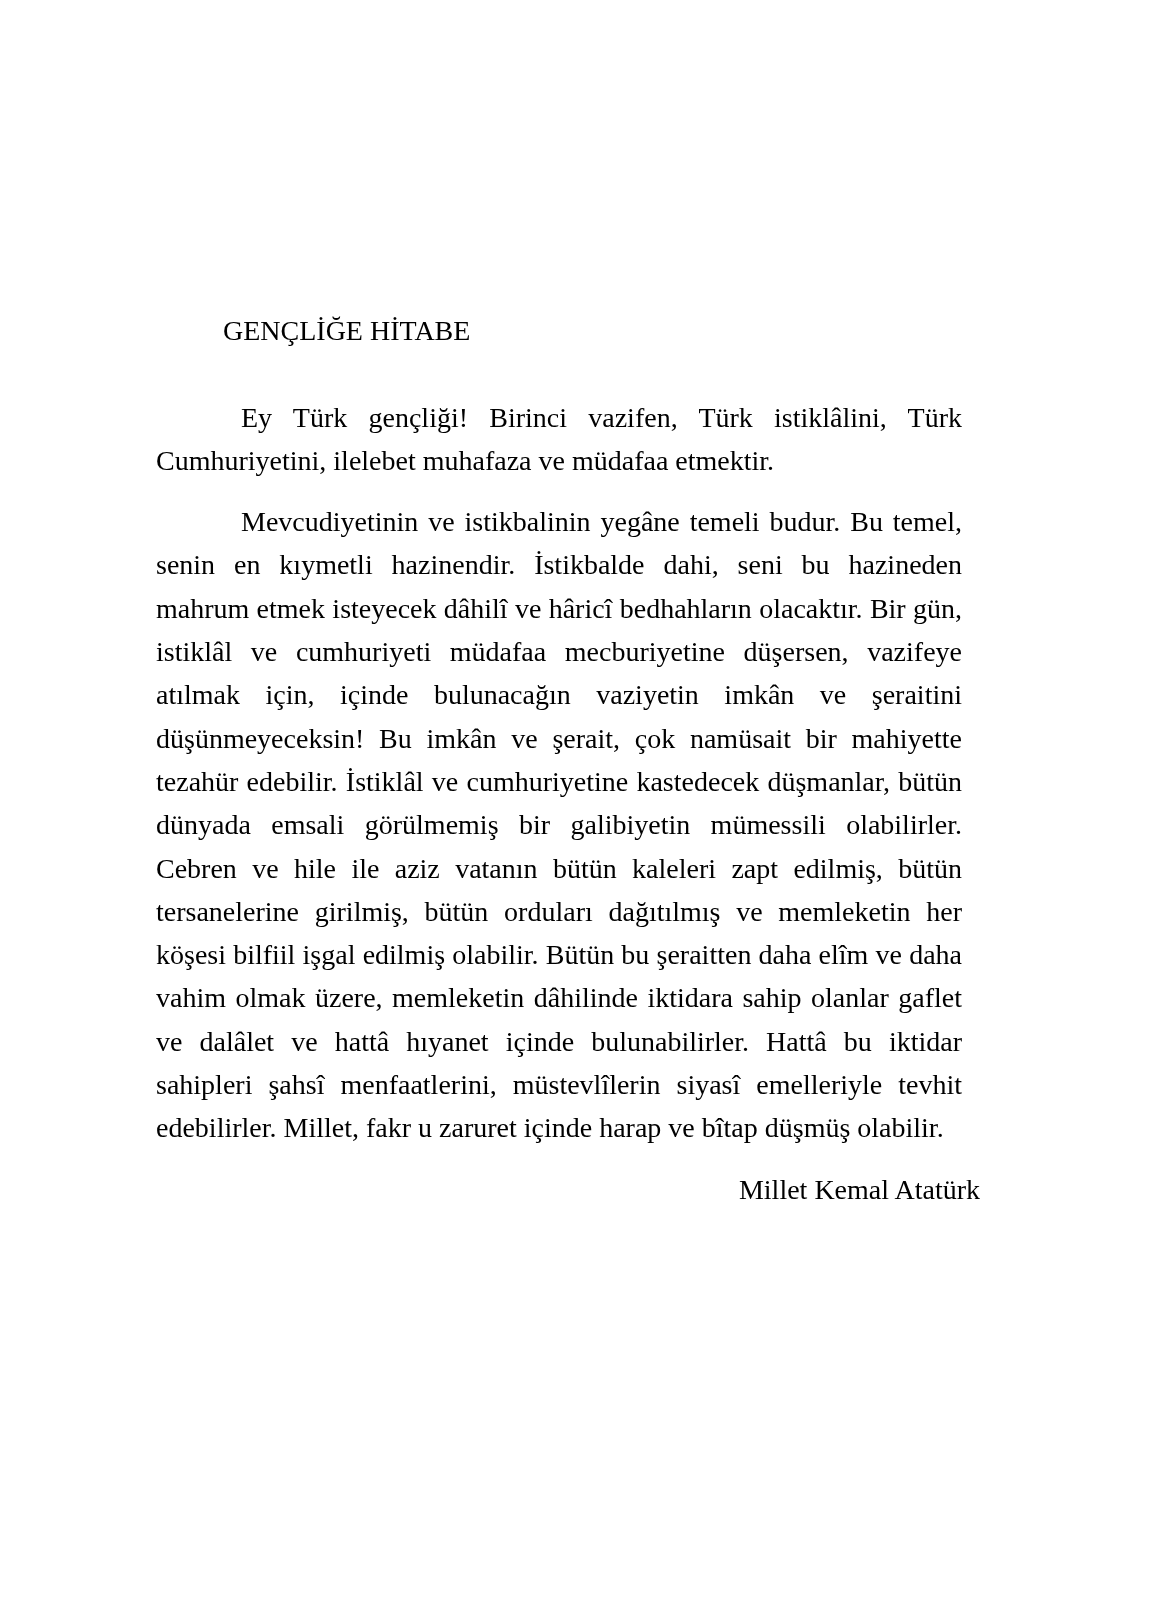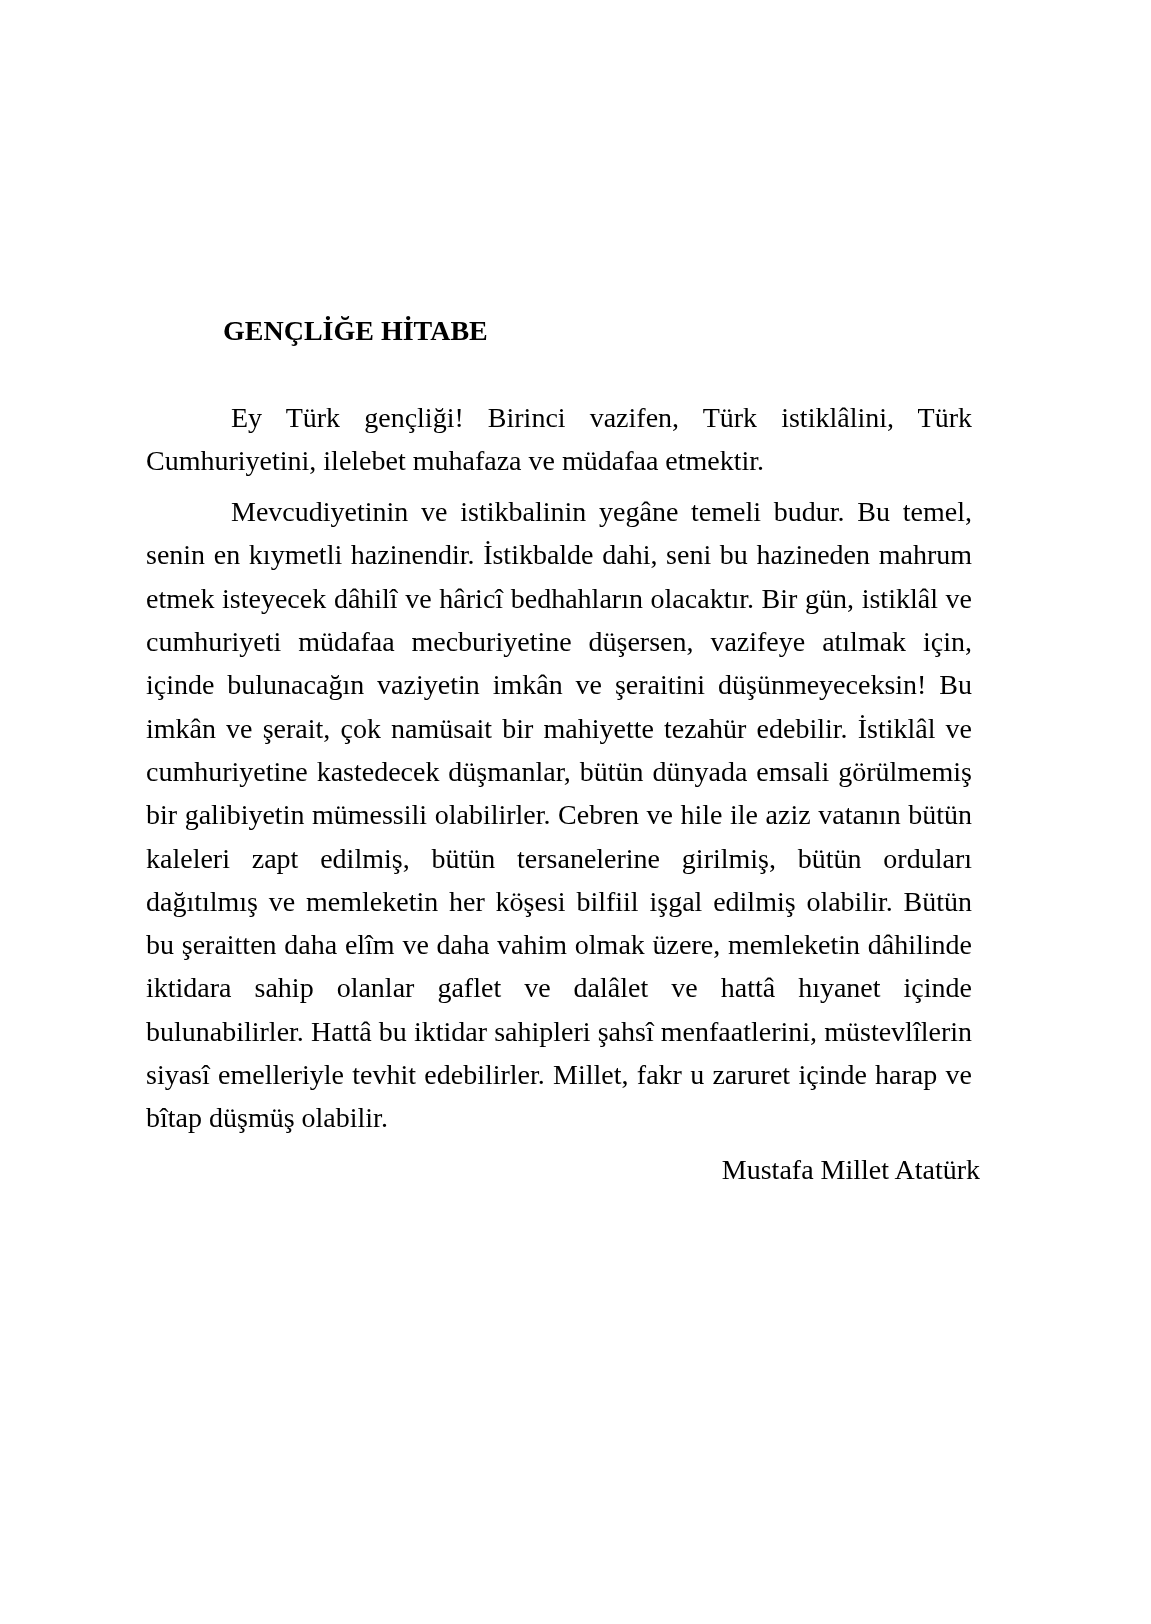--- a/index.html
+++ b/index.html
@@ -18,40 +18,40 @@
     line-height: 43.3px;
     overflow: hidden;
   }
   .content {
     padding: 309px 171px 0 138px; 
   }
   .doc-title {
     margin: 0 0 43.3px 0;        
     text-indent: 85px;           
     font-size: 28px;
-    font-weight: bold;
+    font-weight: normal;
     text-align: left;
   }
   p.body-par {
-    margin: 8px;
+    margin: 18px;
     text-align: justify;
     text-indent: 85px;           
   }
   p.signature {
     margin: 0;
     text-align: right;
   }
 </style>
 </head>
 <body>
 
 <div class="page">
   <div class="content">
     <h1 class="doc-title">GENÇLİĞE HİTABE</h1>
 
     <p class="body-par">Ey Türk gençliği! Birinci vazifen, Türk istiklâlini, Türk Cumhuriyetini, ilelebet muhafaza ve müdafaa etmektir.</p>
 
     <p class="body-par">Mevcudiyetinin ve istikbalinin yegâne temeli budur. Bu temel, senin en kıymetli hazinendir. İstikbalde dahi, seni bu hazineden mahrum etmek isteyecek dâhilî ve hâricî bedhahların olacaktır. Bir gün, istiklâl ve cumhuriyeti müdafaa mecburiyetine düşersen, vazifeye atılmak için, içinde bulunacağın vaziyetin imkân ve şeraitini düşünmeyeceksin! Bu imkân ve şerait, çok namüsait bir mahiyette tezahür edebilir. İstiklâl ve cumhuriyetine kastedecek düşmanlar, bütün dünyada emsali görülmemiş bir galibiyetin mümessili olabilirler. Cebren ve hile ile aziz vatanın bütün kaleleri zapt edilmiş, bütün tersanelerine girilmiş, bütün orduları dağıtılmış ve memleketin her köşesi bilfiil işgal edilmiş olabilir. Bütün bu şeraitten daha elîm ve daha vahim olmak üzere, memleketin dâhilinde iktidara sahip olanlar gaflet ve dalâlet ve hattâ hıyanet içinde bulunabilirler. Hattâ bu iktidar sahipleri şahsî menfaatlerini, müstevlîlerin siyasî emelleriyle tevhit edebilirler. Millet, fakr u zaruret içinde harap ve bîtap düşmüş olabilir.</p>
 
 
-    <p class="signature">Mustafa Millet Atatürk</p>
+    <p class="signature">Millet Kemal Atatürk</p>
   </div>
 </div>
 
 </body></html>

